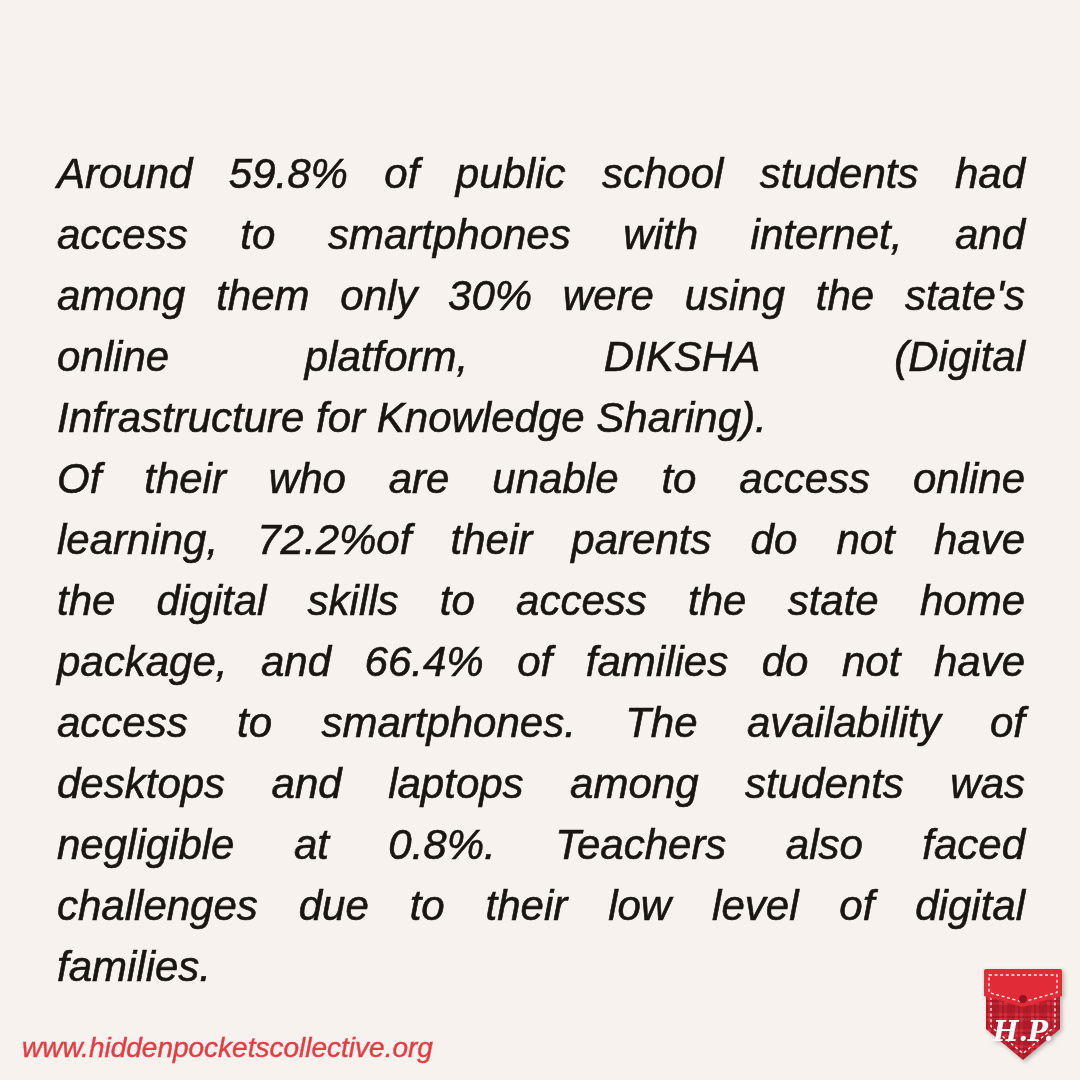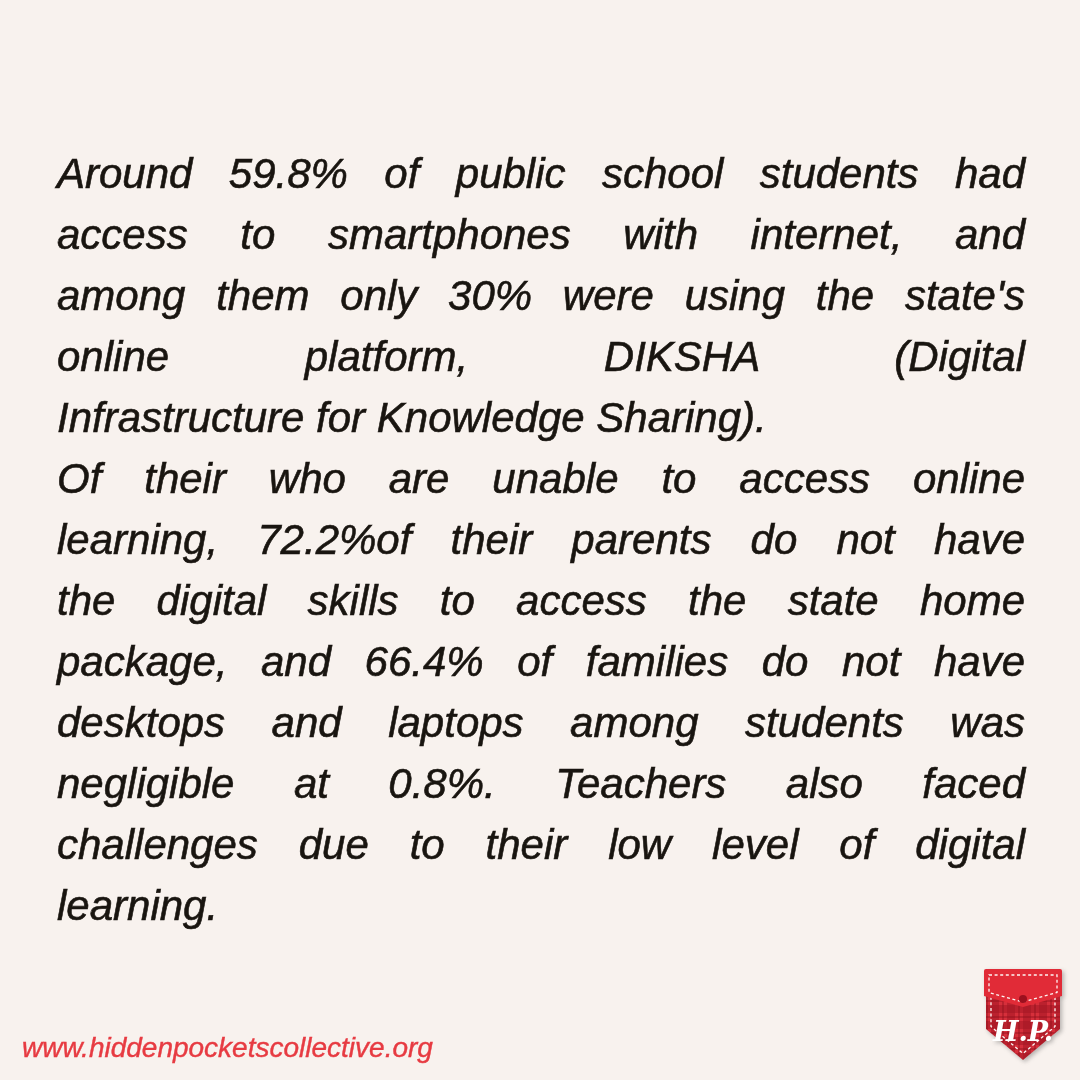--- a/index.html
+++ b/index.html
@@ -65,24 +65,25 @@
   <div class="text-block" id="text-block">
       <div class="line">Around 59.8% of public school students had</div>
       <div class="line">access to smartphones with internet, and</div>
       <div class="line">among them only 30% were using the state's</div>
       <div class="line">online platform, DIKSHA (Digital</div>
       <div class="line para-end">Infrastructure for Knowledge Sharing).</div>
       <div class="line">Of their who are unable to access online</div>
       <div class="line">learning, 72.2%of their parents do not have</div>
       <div class="line">the digital skills to access the state home</div>
       <div class="line">package, and 66.4% of families do not have</div>
+      <div class="line">access to smartphones. The availability of</div>
       <div class="line">desktops and laptops among students was</div>
       <div class="line">negligible at 0.8%. Teachers also faced</div>
       <div class="line">challenges due to their low level of digital</div>
-      <div class="line para-end">learning.</div>
+      <div class="line para-end">families.</div>
     </div>
 
   <div class="website-url">www.hiddenpocketscollective.org</div>
 
   <svg class="pocket-logo" viewBox="0 0 80 98" xmlns="http://www.w3.org/2000/svg">
     <defs>
       <pattern id="plaid" width="16" height="16" patternUnits="userSpaceOnUse">
         <rect width="16" height="16" fill="#d62f3b"></rect>
         <rect x="8" width="8" height="16" fill="#a31623" opacity="0.55"></rect>
         <rect y="8" width="16" height="8" fill="#a31623" opacity="0.55"></rect>

